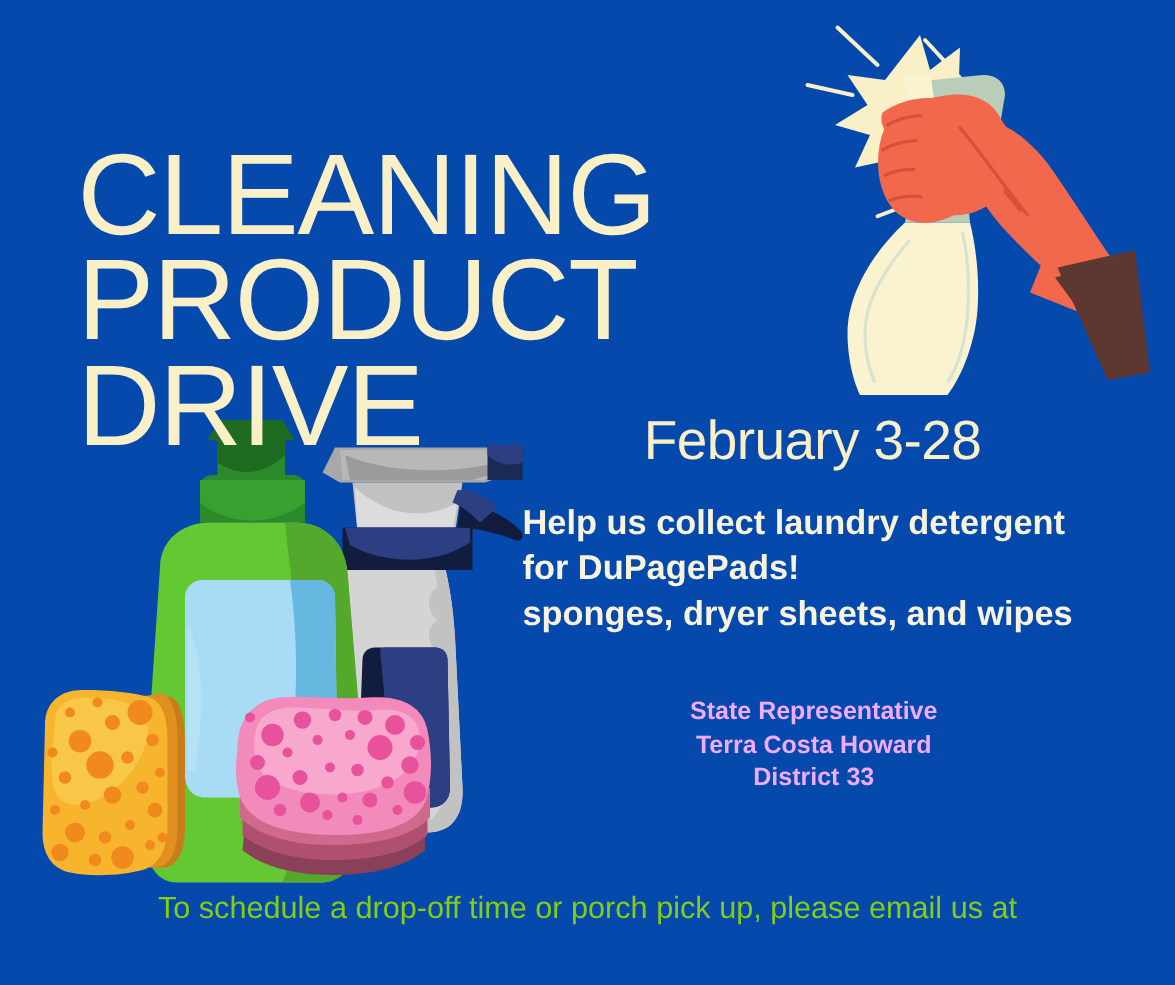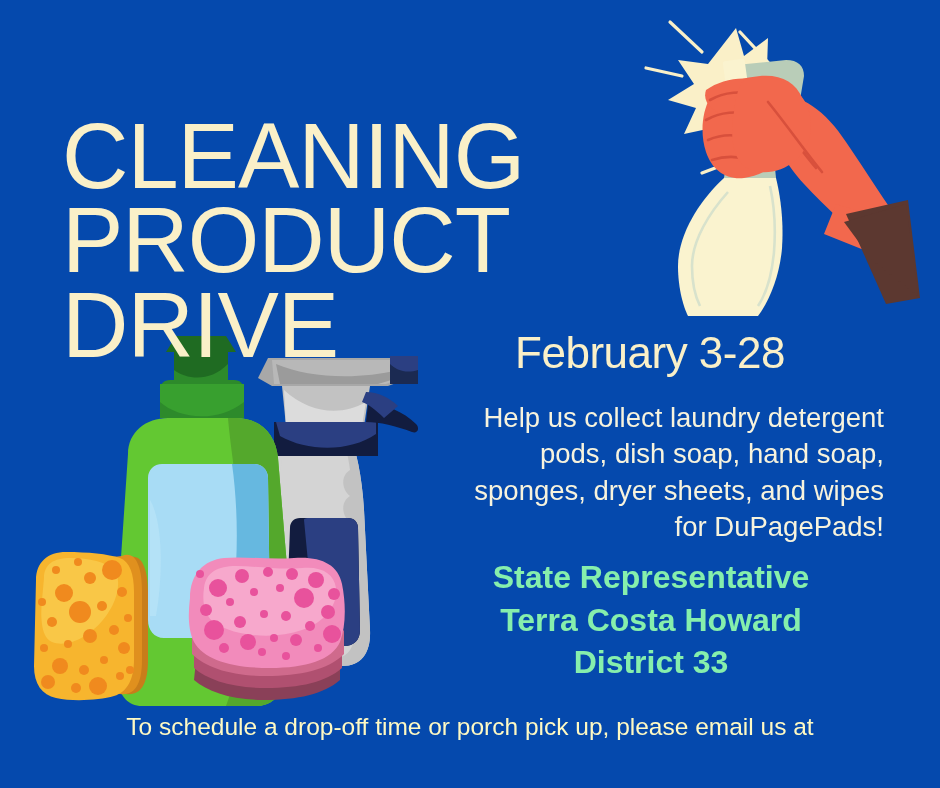--- a/index.html
+++ b/index.html
@@ -46,50 +46,50 @@
     line-height: 1.05;
     letter-spacing: -0.5px;
   }
 
   
   .body-copy {
     position: absolute;
     left: 418px;
     top: 400px;
     width: 466px;
-    text-align: right;
+    text-align: left;
     color: #f7f3dd;
-    font-weight: 400;
+    font-weight: 700;
     font-size: 27.5px;
     line-height: 1.32;
   }
   .body-copy .bc-line { display: block; white-space: nowrap; }
 
   
   .rep-block {
     position: absolute;
     left: 440px;
     top: 556px;
     width: 422px;
     text-align: center;
-    color: #86efac;
+    color: #f0abfc;
     font-weight: 700;
-    font-size: 32px;
+    font-size: 20px;
     line-height: 1.33;
   }
   .rep-block .rep-line { display: block; white-space: nowrap; }
 
   
   .footer-copy {
     position: absolute;
     left: 70px;
     top: 710px;
     width: 800px;
     text-align: center;
-    color: #fef9c3;
+    color: #84cc16;
     font-weight: 400;
     font-size: 24.5px;
     line-height: 1.38;
   }
   .footer-copy .fc-line { display: block; white-space: nowrap; }
 
   
   .art {
     position: absolute;
     pointer-events: none;
@@ -278,23 +278,22 @@
   <h1 class="headline">
     <span class="hl-line">CLEANING</span>
     <span class="hl-line">PRODUCT</span>
     <span class="hl-line">DRIVE</span>
   </h1>
 
   <div class="date-line">February 3-28</div>
 
   <div class="body-copy">
     <span class="bc-line">Help us collect laundry detergent</span>
-    <span class="bc-line">pods, dish soap, hand soap,</span>
+    <span class="bc-line">for DuPagePads!</span>
     <span class="bc-line">sponges, dryer sheets, and wipes</span>
-    <span class="bc-line">for DuPagePads!</span>
   </div>
 
   <div class="rep-block">
     <span class="rep-line">State Representative</span>
     <span class="rep-line">Terra Costa Howard</span>
     <span class="rep-line">District 33</span>
   </div>
 
   <div class="footer-copy">
     <span class="fc-line">To schedule a drop-off time or porch pick up, please email us at</span>

